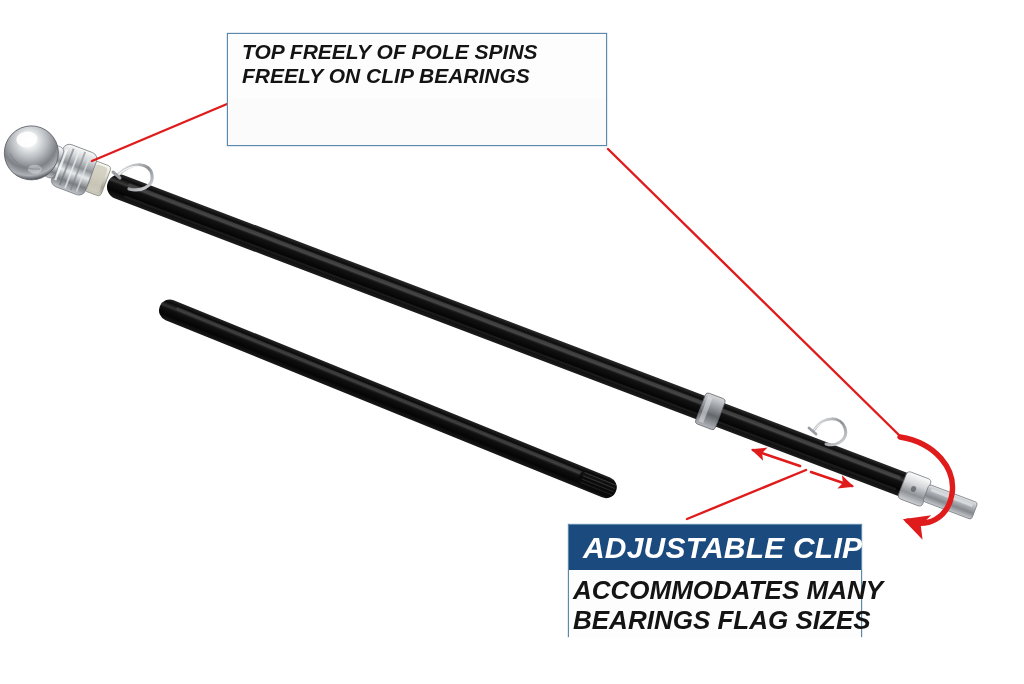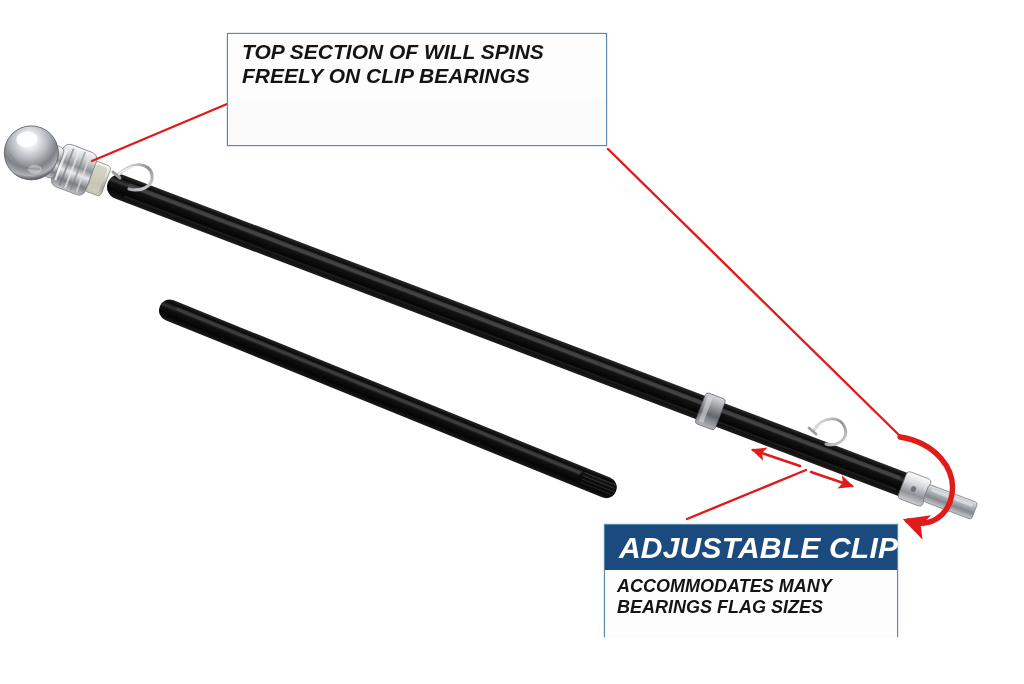--- a/index.html
+++ b/index.html
@@ -76,31 +76,30 @@
     padding-top: 6px;
     padding-left: 14px;
   }
 
   
   #callout-clip {
     left: 568px;
     top: 524px;
     width: 294px;
     height: 113px;
-    margin-left: 36px;
   }
   #callout-clip .callout-header {
     height: 45px;
     font-size: 30px;
   }
   #callout-clip .callout-body {
     height: 68px;
-    font-size: 18px;
+    font-size: 26px;
     padding-top: 6px;
-    padding-left: 12px;
+    padding-left: 4px;
   }
 </style>
 </head>
 <body>
 
 <div id="stage">
 
   <svg id="artwork" viewBox="0 0 1024 684">
     <defs>
 
@@ -260,21 +259,21 @@
     </g>
 
     <line x1="800" y1="466" x2="753" y2="450" stroke="#e01b1b" stroke-width="2.6" stroke-linecap="round" marker-end="url(#redArrow)"></line>
     <line x1="811" y1="472" x2="852" y2="486" stroke="#e01b1b" stroke-width="2.6" stroke-linecap="round" marker-end="url(#redArrow)"></line>
 
     <line x1="806" y1="470" x2="687" y2="519" stroke="#e01b1b" stroke-width="2.4" stroke-linecap="round"></line>
   </svg>
 
   <div class="callout" id="callout-tangle">
     <div class="callout-body">
-      <span class="line">TOP SECTION OF WILL SPINS</span>
+      <span class="line">TOP FREELY OF POLE SPINS</span>
       <span class="line">FREELY ON CLIP BEARINGS</span>
     </div>
   </div>
 
   <div class="callout" id="callout-clip">
     <div class="callout-header">ADJUSTABLE CLIP</div>
     <div class="callout-body">
       <span class="line">ACCOMMODATES MANY</span>
       <span class="line">BEARINGS FLAG SIZES</span>
     </div>

